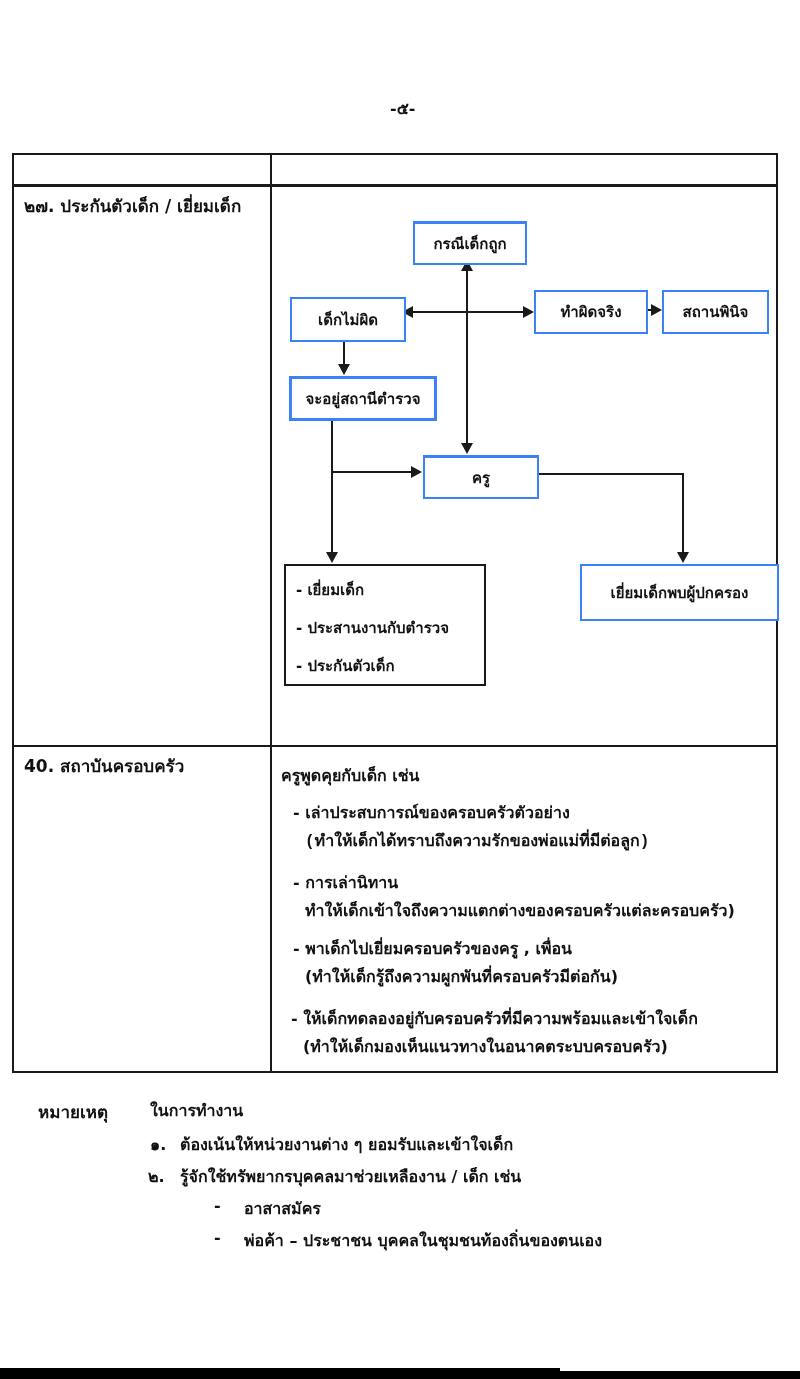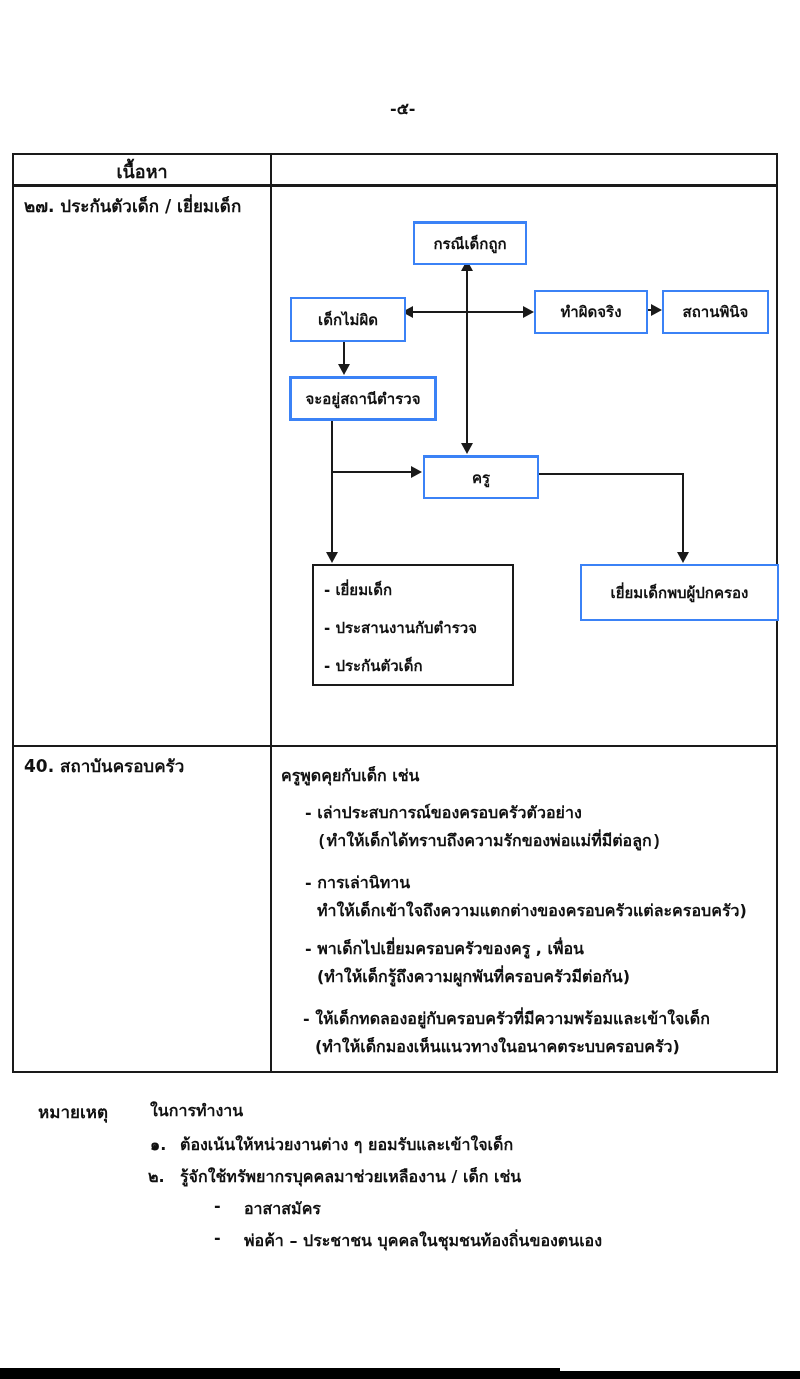--- a/index.html
+++ b/index.html
@@ -26,50 +26,49 @@
   
   .hline{position:absolute;height:2px;background:#1a1a1a;z-index:2;}
   .vline{position:absolute;width:2px;background:#1a1a1a;z-index:2;}
   .tri{position:absolute;width:0;height:0;z-index:2;}
   .tri-up{border-left:6px solid transparent;border-right:6px solid transparent;border-bottom:11px solid #1a1a1a;}
   .tri-down{border-left:6px solid transparent;border-right:6px solid transparent;border-top:11px solid #1a1a1a;}
   .tri-left{border-top:6px solid transparent;border-bottom:6px solid transparent;border-right:11px solid #1a1a1a;}
   .tri-right{border-top:6px solid transparent;border-bottom:6px solid transparent;border-left:11px solid #1a1a1a;}
   
   .m-intro{font-size:16px;font-weight:600;white-space:nowrap;}
-  .m-line{font-size:16px;font-weight:600;white-space:nowrap;margin-left:12px;}
+  .m-line{font-size:16px;font-weight:600;white-space:nowrap;}
   
   .fn-label{font-weight:bold;font-size:17px;}
   .fn-text{font-size:16px;font-weight:600;white-space:nowrap;}
   .scan-bar{position:absolute;left:0;top:1371px;width:800px;height:8px;background:#000;}
   .scan-bar2{position:absolute;left:0;top:1368px;width:560px;height:4px;background:#000;}
 </style>
 </head>
 <body>
 
 <div class="abs pagenum" style="left:390px;top:96px;">-๕-</div>
 
 <div class="tbl">
   <div class="col-div"></div>
   <div class="hdr-div"></div>
   <div class="row-div"></div>
-  <div class="hdr-cell hdr-left">เนื้อหา</div>
 </div>
 
 <div class="abs rowlabel" style="left:24px;top:192px;">๒๗. ประกันตัวเด็ก / เยี่ยมเด็ก</div>
 <div class="abs rowlabel" style="left:24px;top:752px;">40. สถาบันครอบครัว</div>
 
 <div class="fbox" style="left:413px;top:221px;width:110px;height:39px;border-top-width:3px;">กรณีเด็กถูก</div>
 <div class="fbox" style="left:290px;top:297px;width:112px;height:41px;">เด็กไม่ผิด</div>
 <div class="fbox" style="left:534px;top:290px;width:110px;height:40px;">ทำผิดจริง</div>
 <div class="fbox" style="left:662px;top:290px;width:103px;height:40px;">สถานพินิจ</div>
 <div class="fbox" style="left:289px;top:376px;width:142px;height:39px;border-width:3px;">จะอยู่สถานีตำรวจ</div>
 <div class="fbox" style="left:423px;top:455px;width:112px;height:39px;border-top-width:3px;">ครู</div>
 
-<div class="listbox" style="left:312px;top:564px;width:178px;height:94px;">
+<div class="listbox" style="left:284px;top:564px;width:178px;height:94px;">
   <div>- เยี่ยมเด็ก</div>
   <div>- ประสานงานกับตำรวจ</div>
   <div>- ประกันตัวเด็ก</div>
 </div>
 <div class="fbox" style="left:580px;top:564px;width:195px;height:53px;">เยี่ยมเด็กพบผู้ปกครอง</div>
 
 <div class="vline" style="left:466px;top:262px;height:183px;"></div>
 <div class="tri tri-up" style="left:461px;top:260px;"></div>
 <div class="tri tri-down" style="left:461px;top:443px;"></div>
 

